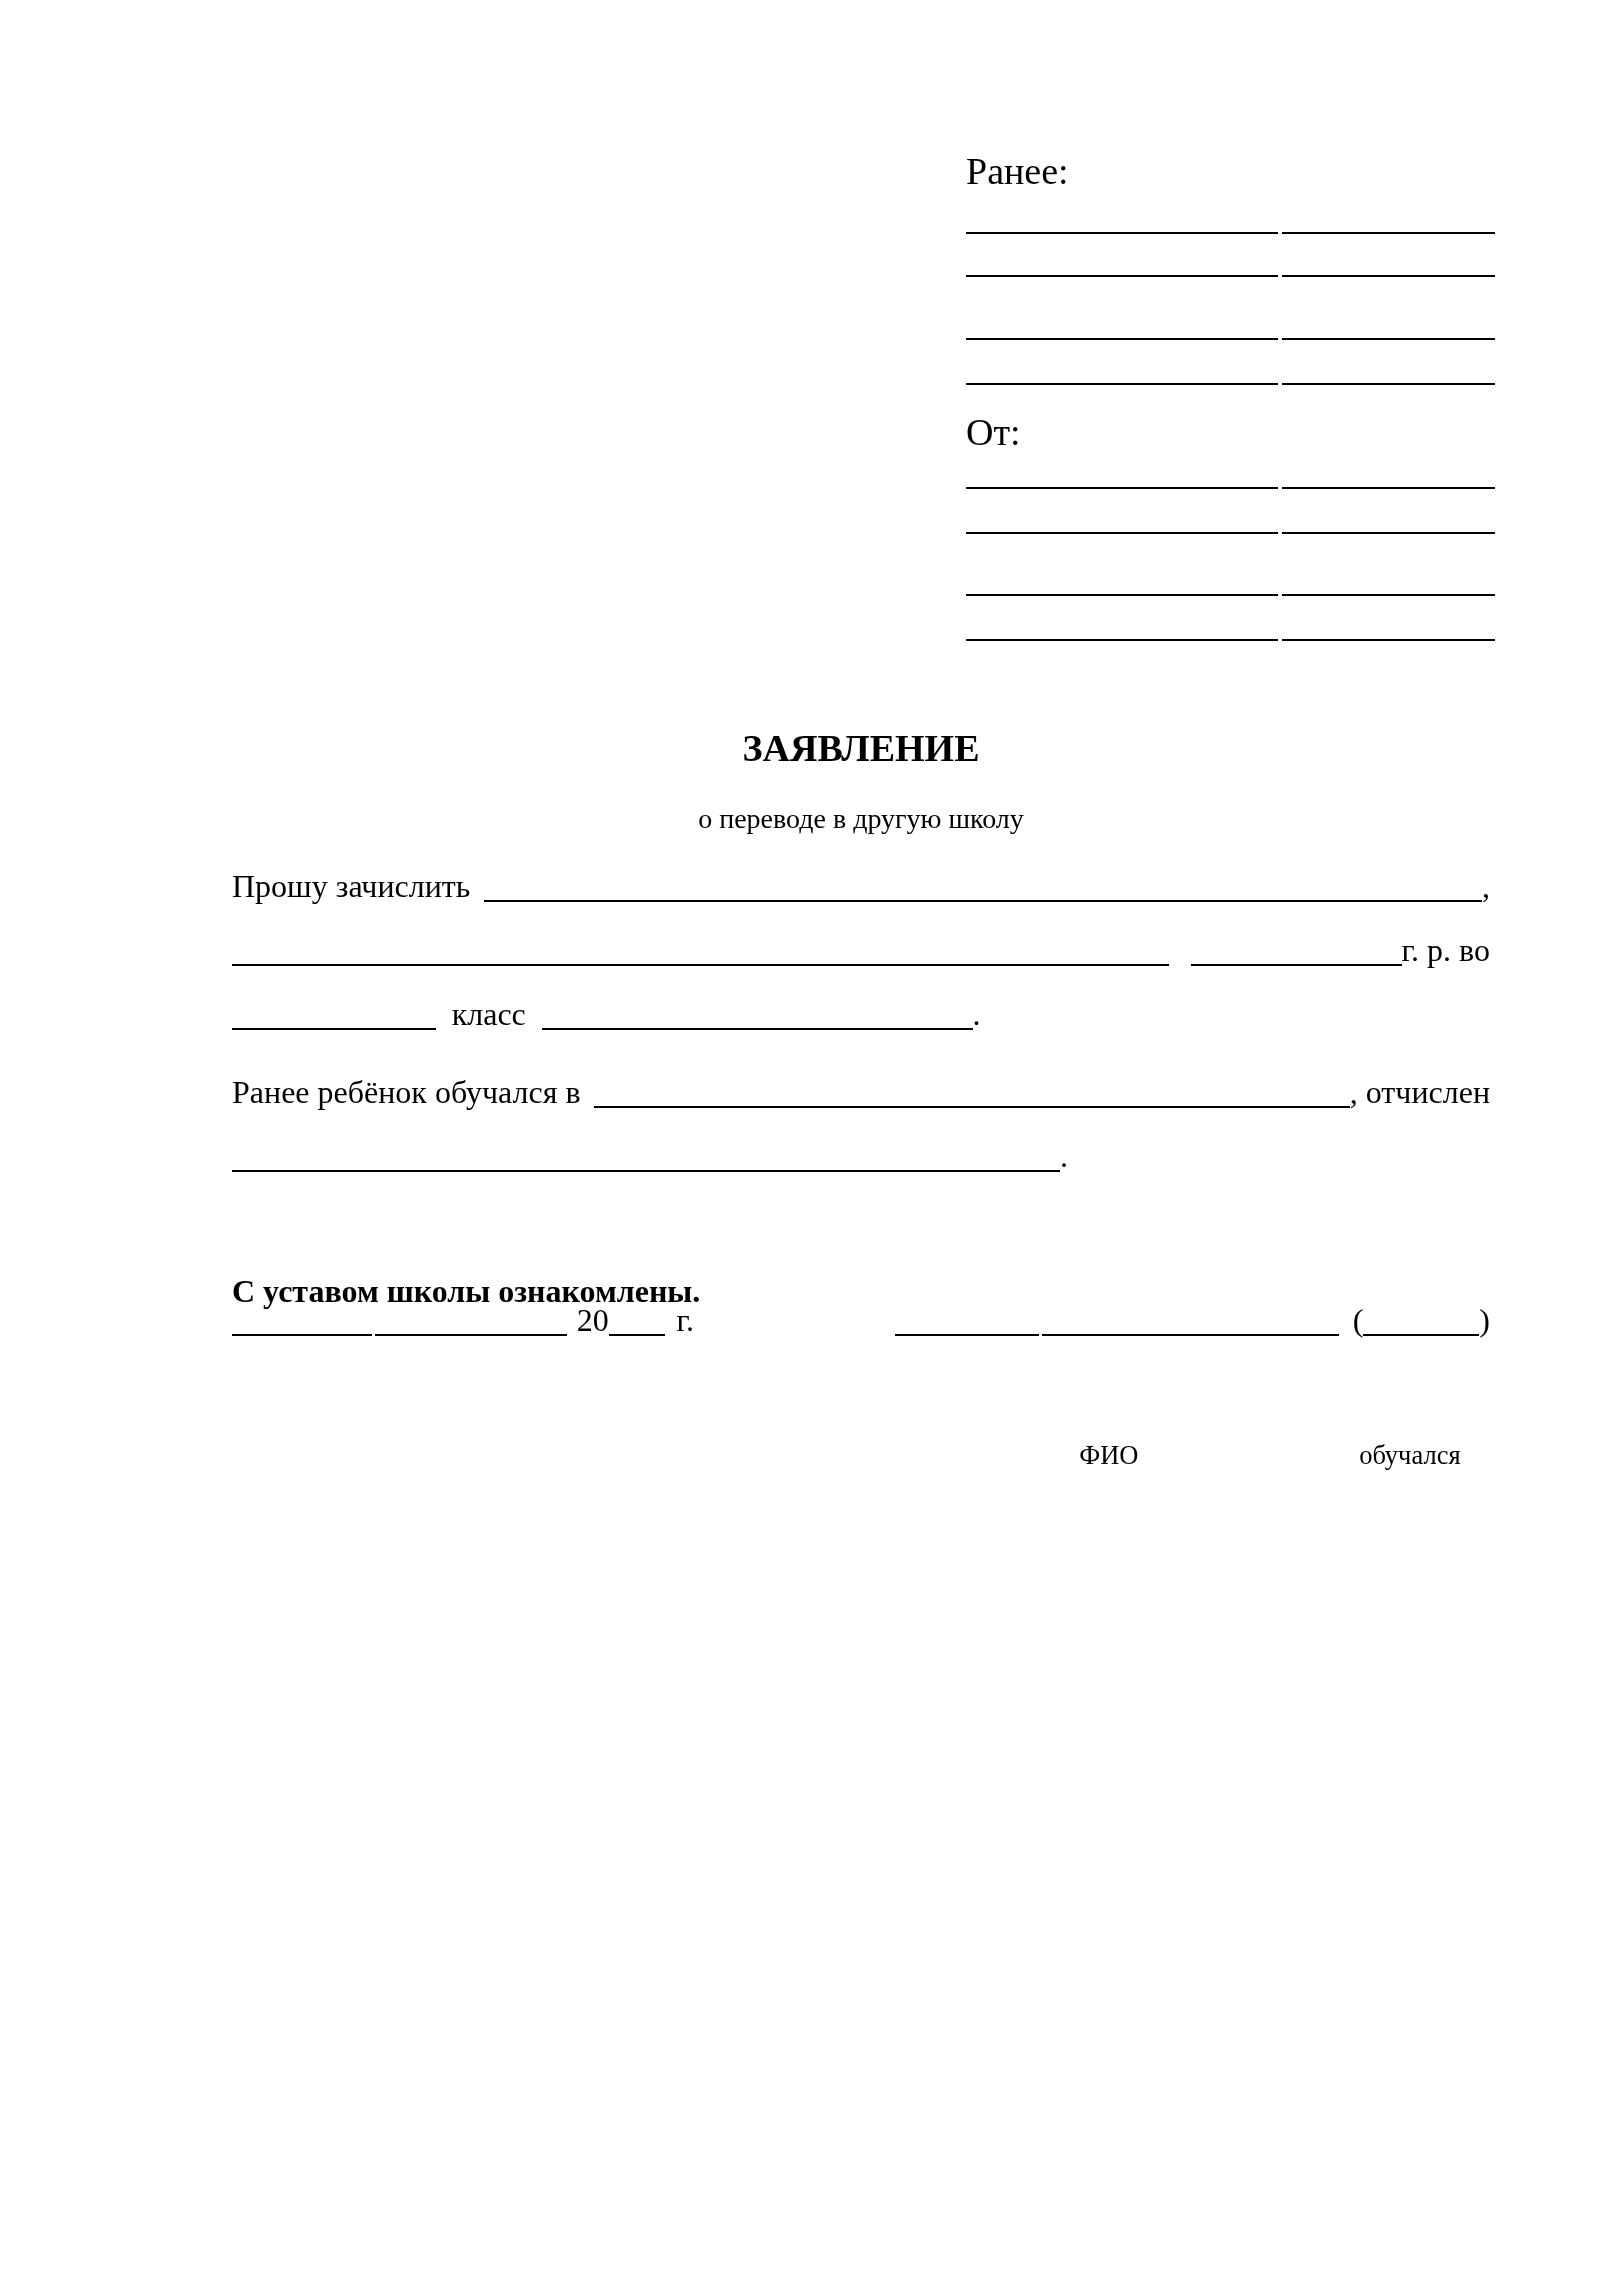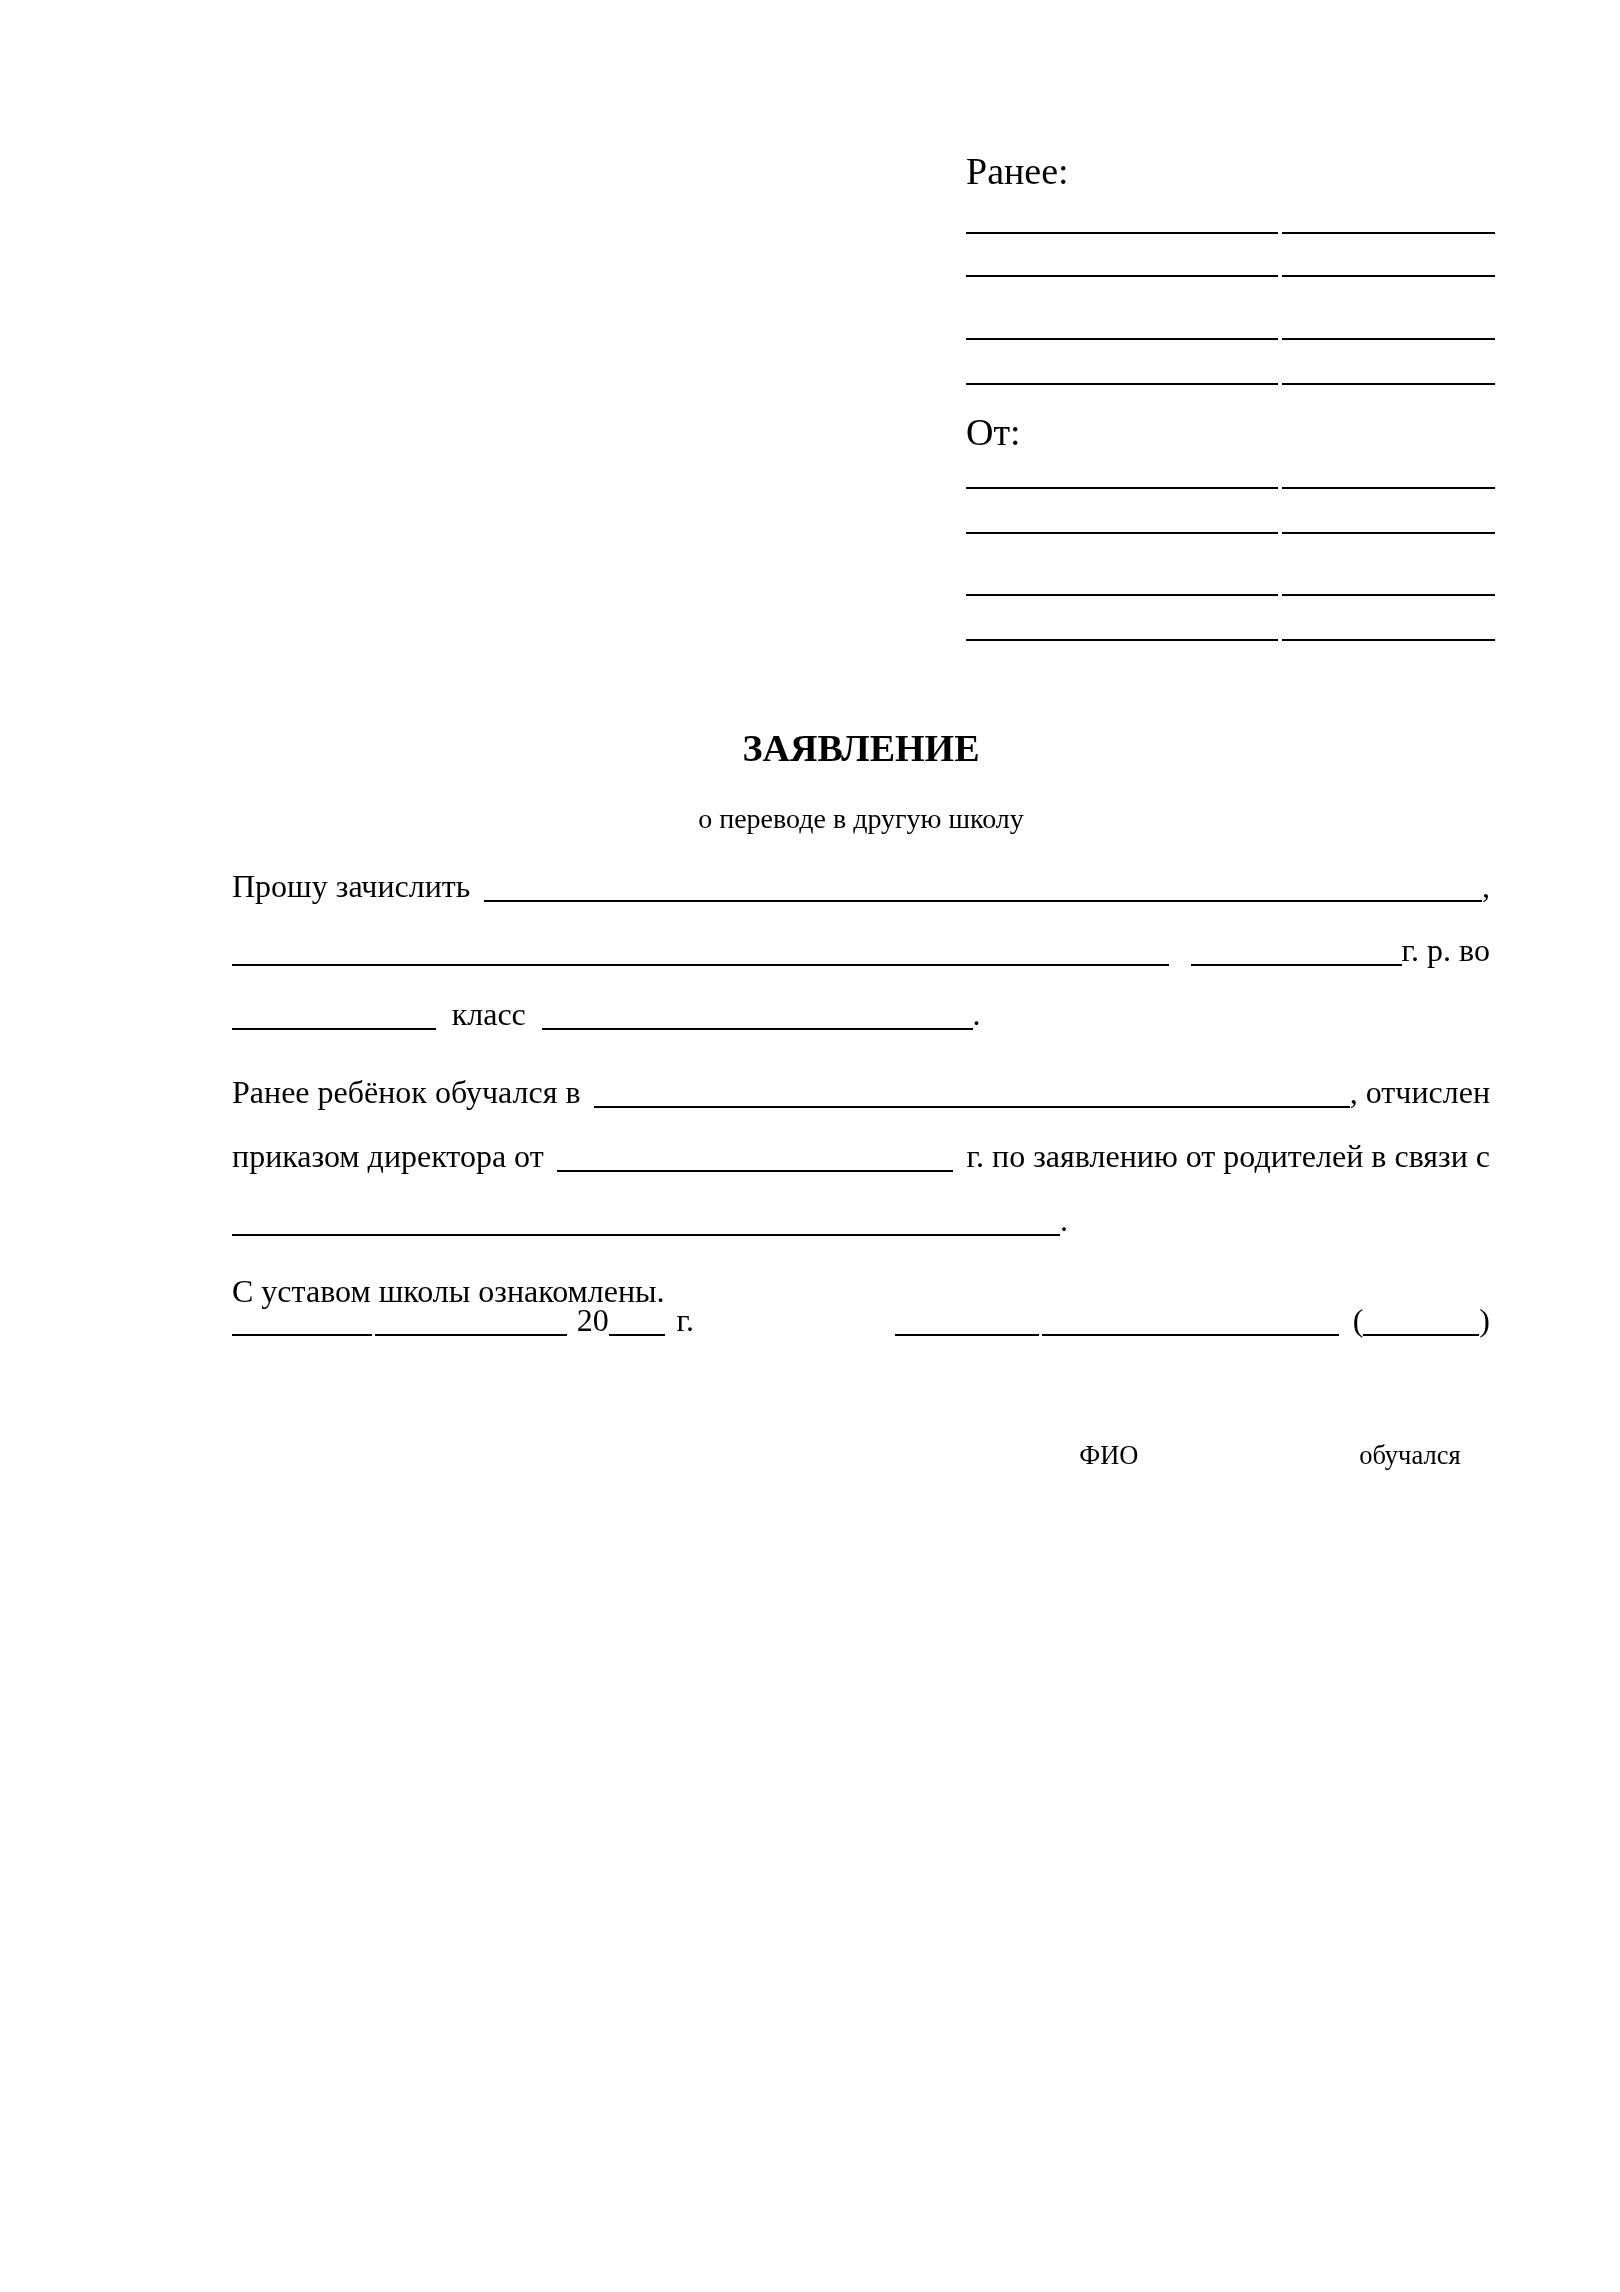--- a/index.html
+++ b/index.html
@@ -35,21 +35,21 @@
   .line { display: flex; align-items: baseline; line-height: 64px; white-space: pre; }
   .line .txt { flex: 0 0 auto; }
   .line .bl {
     display: inline-block; height: 0;
     border-bottom: 2.9px solid #000;
     position: relative; top: 4.9px;   
   }
   .line .sp { display: inline-block; height: 0; }
   .p-request   { top: 854px; }
   .p-history   { top: 1060px; }
-  .p-charter   { top: 1259px; }
+  .p-charter   { top: 1259px; font-weight: bold; }
   .p-signature { top: 1288px; }
 
   
   .caption-row { position: absolute; left: 232px; top: 1408px; width: 1258px; display: flex; font-size: 26.5px; line-height: 31px; }
   .cap-spacer { width: 659px; }
   .cap { display: inline-block; text-align: center; margin-top: 32px; }
   .cap-fio  { width: 444px; }
   .cap-sign { width: 161px; }
 </style>
 </head>
@@ -99,21 +99,20 @@
     <div class="doc-subtitle">о переводе в другую школу</div>
   </div>
 
   <div class="para p-request">
       <div class="line"><span class="txt">Прошу зачислить</span><span class="sp" style="width: 13.7px;"></span><span class="bl" style="width: 965px; flex: 1 1 965px;"></span><span class="txt">,</span></div>
       <div class="line"><span class="bl" style="width: 919px; flex: 1 1 919px;"></span><span class="sp" style="width: 21.6px;"></span><span class="bl" style="width: 211px;"></span><span class="txt">г. р. во</span></div>
       <div class="line"><span class="bl" style="width: 204px;"></span><span class="sp" style="width: 15.7px;"></span><span class="txt">класс</span><span class="sp" style="width: 15.7px;"></span><span class="bl" style="width: 431px;"></span><span class="txt">.</span></div>
     </div>
   <div class="para p-history">
       <div class="line"><span class="txt">Ранее ребёнок обучался в</span><span class="sp" style="width: 13.7px;"></span><span class="bl" style="width: 544px; flex: 1 1 544px;"></span><span class="txt">, отчислен</span></div>
-      <div class="line"><span class="txt">приказом директора от</span><span class="sp" style="width: 13.7px;"></span><span class="bl" style="width: 240px; flex: 1 1 240px;"></span><span class="sp" style="width: 13.7px;"></span><span class="txt">г. по заявлению от родителей в связи с</span></div>
       <div class="line"><span class="bl" style="width: 828px;"></span><span class="txt">.</span></div>
     </div>
   <div class="para p-charter">
       <div class="line"><span class="txt">С уставом школы ознакомлены.</span></div>
     </div>
   <div class="para p-signature">
       <div class="line"><span class="bl" style="width: 140px;"></span><span class="sp" style="width: 2.9px;"></span><span class="bl" style="width: 192px;"></span><span class="sp" style="width: 9.8px;"></span><span class="txt">20</span><span class="bl" style="width: 56px;"></span><span class="sp" style="width: 11.8px;"></span><span class="txt">г.</span><span class="sp" style="width: 1px; flex: 1 1 1px;"></span><span class="bl" style="width: 144px;"></span><span class="sp" style="width: 2.9px;"></span><span class="bl" style="width: 297px;"></span><span class="sp" style="width: 13.7px;"></span><span class="txt">(</span><span class="bl" style="width: 116px;"></span><span class="txt">)</span></div>
     </div>
 
   <div class="caption-row">

